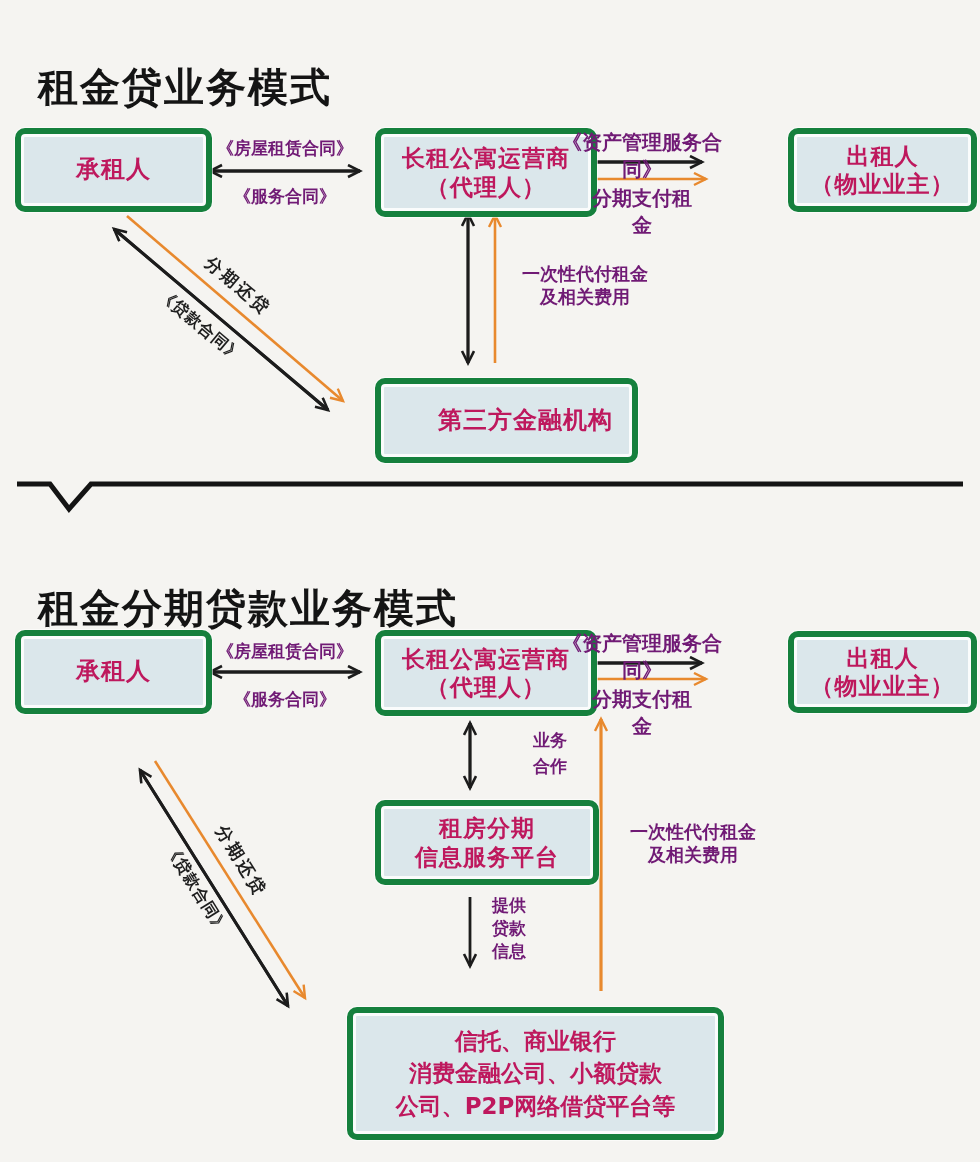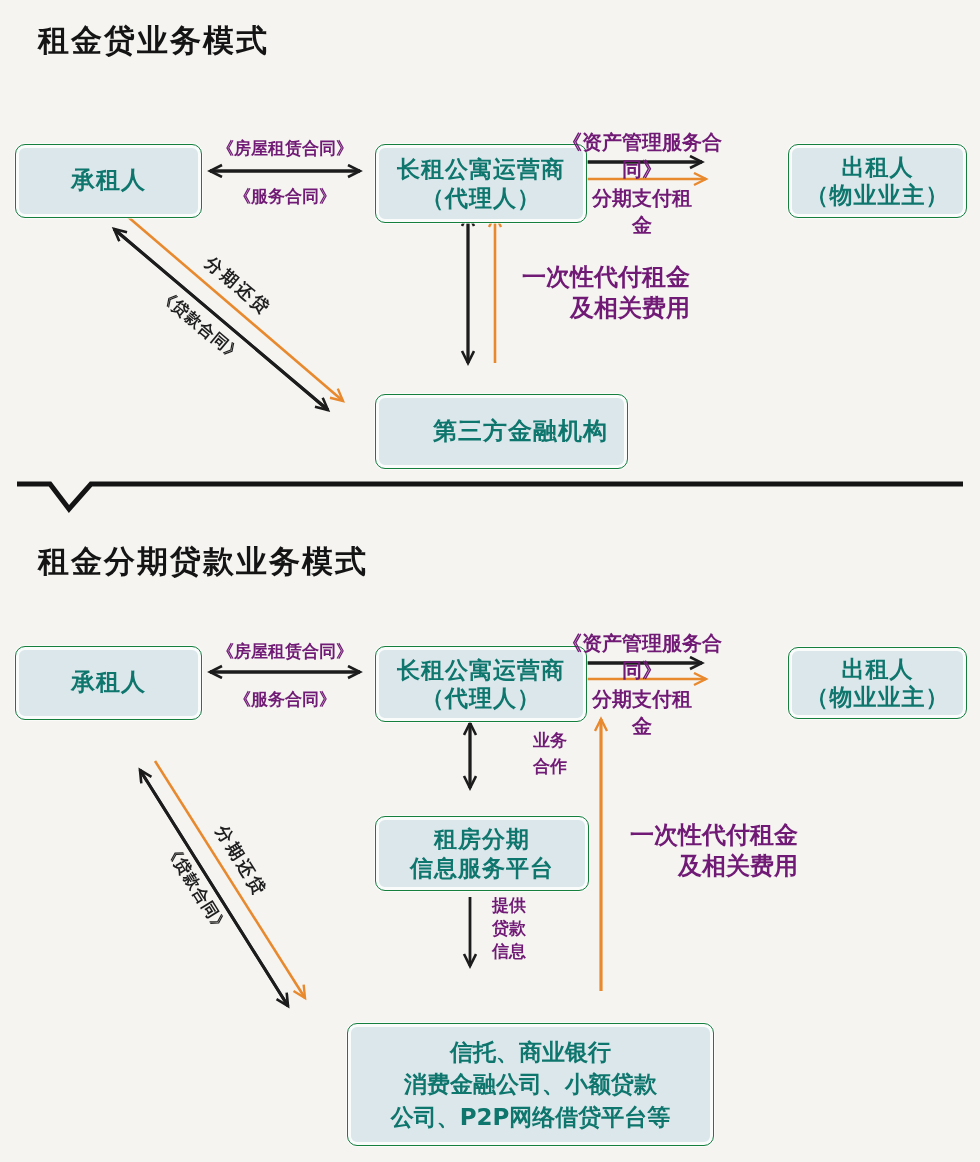--- a/index.html
+++ b/index.html
@@ -10,46 +10,45 @@
   #page{
     position:relative;
     width:980px;height:1162px;
     margin:0 auto;
     background:#f5f4f1;
     overflow:hidden;
   }
   #arrows{position:absolute;left:0;top:0;width:980px;height:1162px;z-index:1;}
   .section-title{
     position:absolute;z-index:3;
-    font-size:31px;font-weight:bold;color:#141414;
-    letter-spacing:2px;white-space:nowrap;
+    font-size:40px;font-weight:bold;color:#141414;
+    letter-spacing:2px;white-space:nowrap;margin-top:40px;
   }
   .node{
     position:absolute;z-index:2;
     background:#dbe7eb;
-    border:1px solid #15803d;
+    border:6px solid #15803d;
     border-radius:10px;
     box-shadow:inset 0 0 0 3px rgba(255,255,255,.85), 0 0 0 1px rgba(255,255,255,.6);
     display:flex;align-items:center;justify-content:center;
     text-align:center;
-    font-weight:bold;color:#0f766e;
+    font-weight:bold;color:#be185d;
     font-size:24px;line-height:1.22;
     white-space:pre-line;
     letter-spacing:1px;
-    margin-top:16px;
   }
   .node.small-text{font-size:23px;line-height:1.42;letter-spacing:0;}
   .edge-label{
     position:absolute;z-index:3;
     font-weight:bold;color:#701a75;
     font-size:17px;text-align:center;
     white-space:pre-line;line-height:1.35;
   }
   .edge-label.sm{font-size:20px;}
-  .edge-label.lump{font-size:24px;text-align:right;line-height:1.3;}
+  .edge-label.lump{font-size:18px;text-align:center;line-height:1.3;}
   .rot{
     position:absolute;z-index:3;
     font-weight:bold;color:#1d1d1d;font-size:17px;
     white-space:nowrap;letter-spacing:3px;
     transform-origin:center center;
   }
   .rot40{transform:translate(-50%,-50%) rotate(40deg);}
   .rot58{transform:translate(-50%,-50%) rotate(58deg);}
   .source-note{
     position:absolute;z-index:3;

